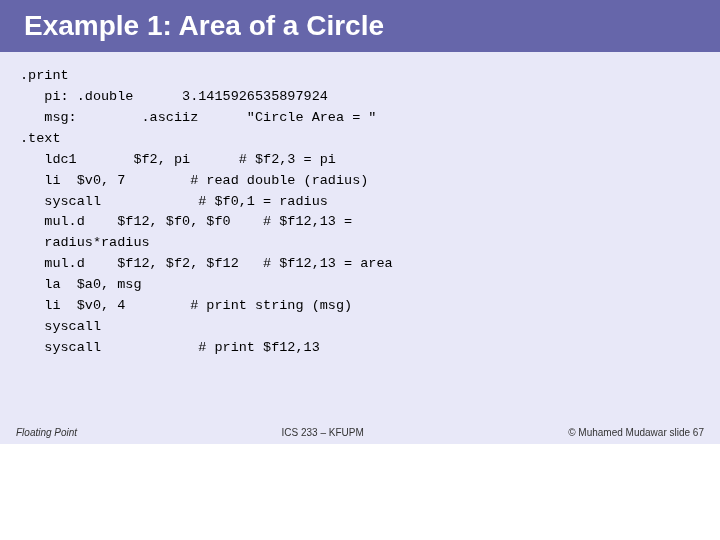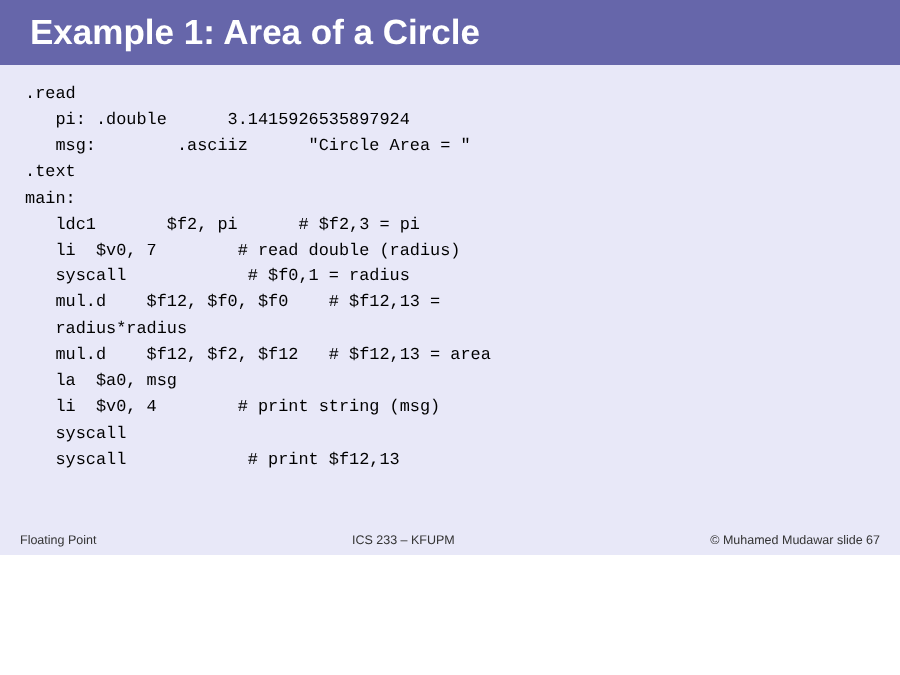--- a/index.html
+++ b/index.html
@@ -57,45 +57,45 @@
       right: 0;
       display: flex;
       justify-content: space-between;
       padding: 0 16px;
       font-size: 10px;
       color: #333;
       font-family: Arial, sans-serif;
     }
 
     .footer-left {
+      font-style: italic;
     }
 
     .footer-center {
       text-align: left;
     }
 
     .footer-right {
       text-align: center;
     }
   </style>
 </head>
 <body>
 
 <div class="slide">
 
   <div class="title-bar">
     <span class="title-text">Example 1: Area of a Circle</span>
   </div>
 
   <div class="content-area">
-    <span class="code-line">.read</span>
+    <span class="code-line">.print</span>
     <span class="code-line">   pi: .double      3.1415926535897924</span>
     <span class="code-line">   msg:        .asciiz      "Circle Area = "</span>
     <span class="code-line">.text</span>
-    <span class="code-line">main:</span>
     <span class="code-line">   ldc1       $f2, pi      # $f2,3 = pi</span>
     <span class="code-line">   li  $v0, 7        # read double (radius)</span>
     <span class="code-line">   syscall            # $f0,1 = radius</span>
     <span class="code-line">   mul.d    $f12, $f0, $f0    # $f12,13 =</span>
     <span class="code-line">   radius*radius</span>
     <span class="code-line">   mul.d    $f12, $f2, $f12   # $f12,13 = area</span>
     <span class="code-line">   la  $a0, msg</span>
     <span class="code-line">   li  $v0, 4        # print string (msg)</span>
     <span class="code-line">   syscall</span>
     <span class="code-line">   syscall            # print $f12,13</span>

